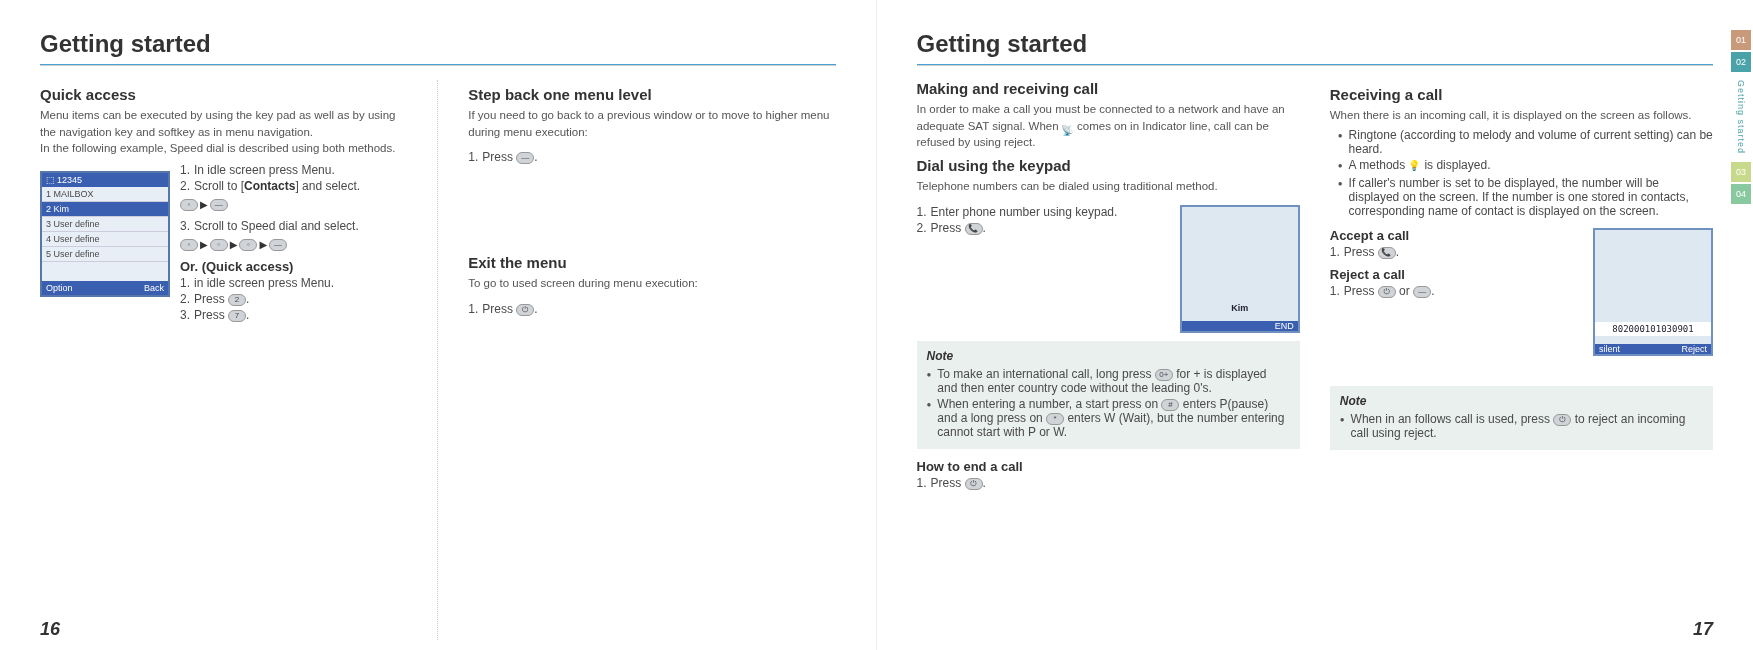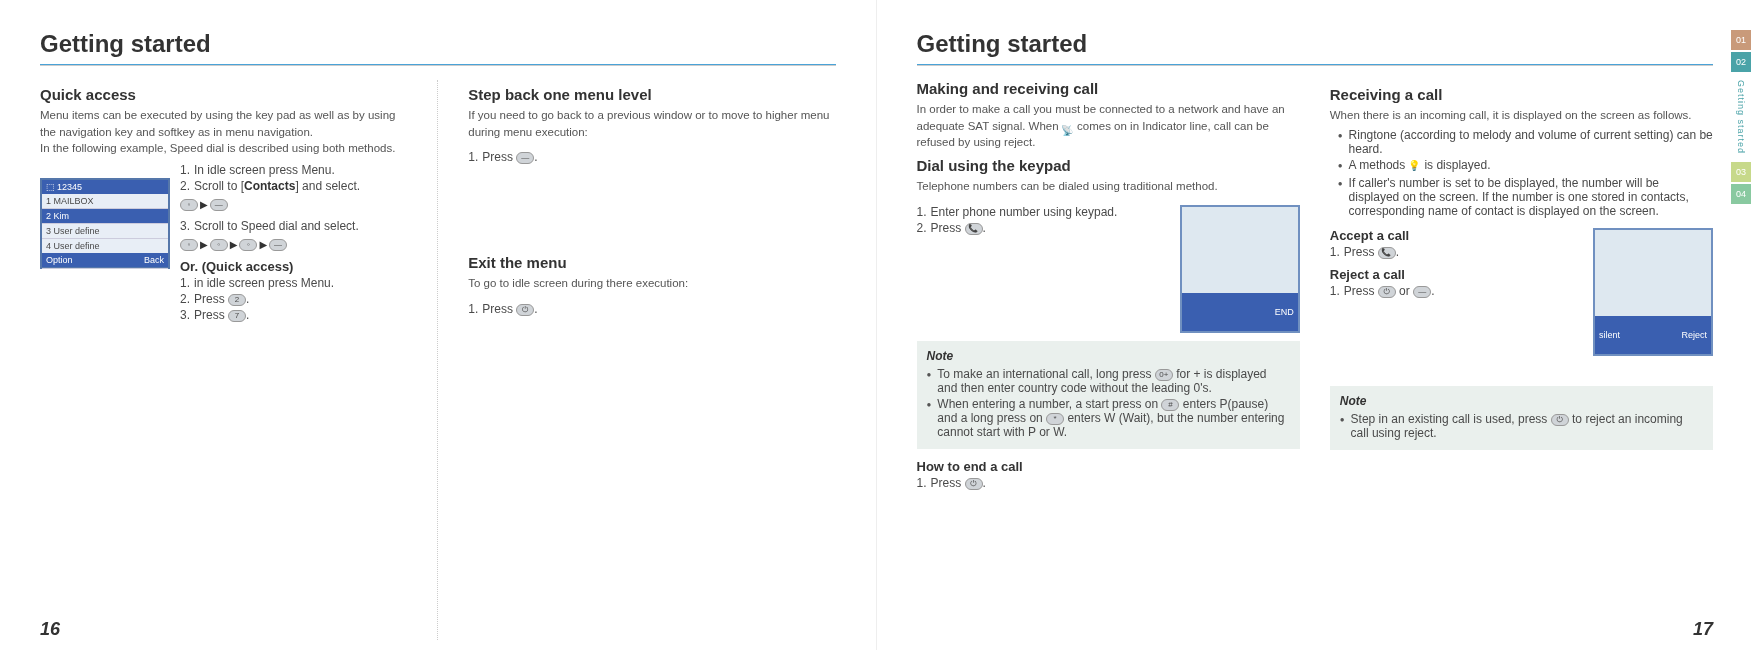--- a/index.html
+++ b/index.html
@@ -19,25 +19,25 @@
   .col-mid { border-left: 1px dotted #ccc; padding-left: 30px; }
   .ol { margin-left: 0; }
   .ol .item { display: flex; gap: 4px; margin-bottom: 2px; }
   .ol .num { white-space: nowrap; }
   .key-icon { display:inline-block; min-width:18px; height:12px; background:#d0d4d8; border:1px solid #999; border-radius:6px; font-size:8px; text-align:center; line-height:10px; vertical-align:middle; padding:0 2px;}
   .arrow { display:inline-block; vertical-align:middle; font-size:10px; color:#333; margin:0 2px;}
   .note-box { background:#eaf0ed; padding:8px 10px; margin-top:8px; }
   .note-title { font-style: italic; font-weight: bold; font-size:12px; color:#333; margin-bottom:4px;}
   .bullet { display:flex; gap:6px; margin-bottom:2px; }
   .bullet::before { content:"●"; font-size:8px; line-height:16px; color:#555;}
-  .screen-placeholder { width:130px; height:91px; border:2px solid #5577aa; background:#e8eef6; margin:15px 0; position:relative; font-size:9px;}
+  .screen-placeholder { width:130px; height:126px; border:2px solid #5577aa; background:#e8eef6; margin:8px 0; position:relative; font-size:9px;}
   .screen-placeholder .bar { background:#3a5fb0; color:#fff; padding:2px 4px; font-size:9px;}
   .screen-placeholder .row { padding:2px 4px; border-bottom:1px solid #ccd;}
   .screen-small { width:120px; height:128px; border:2px solid #7090c0; background:#dee8f0; float:right; margin-left:8px; position:relative; font-size:9px;}
-  .screen-small .bottom { position:absolute; bottom:0; left:0; right:0; background:#3a5fb0; color:#fff; font-size:9px; display:flex; justify-content:space-between; padding:14px 4px;}
+  .screen-small .bottom { position:absolute; bottom:0; left:0; right:0; background:#3a5fb0; color:#fff; font-size:9px; display:flex; justify-content:space-between; padding:0 4px;}
   .page-num-left { position:absolute; bottom:10px; left:40px; font-size:18px; font-weight:bold; font-style:italic; color:#333;}
   .page-num-right { position:absolute; bottom:10px; right:40px; font-size:18px; font-weight:bold; font-style:italic; color:#333;}
   .side-tabs { position:absolute; right:0; top:30px; width:24px; display:flex; flex-direction:column; gap:2px; align-items:center;}
   .tab { width:20px; height:20px; border-radius:0; font-size:9px; color:#fff; display:flex; align-items:center; justify-content:center;}
   .tab01 { background:#c99a7a;}
   .tab02 { background:#4aa3a8;}
   .tab03 { background:#c7d98a;}
   .tab04 { background:#89c9a0;}
   .vtext { writing-mode: vertical-rl; font-size:9px; color:#4aa3a8; margin:6px 0 6px 0; letter-spacing:1px;}
   .icon-seq { margin:4px 0 8px 0;}
@@ -127,21 +127,21 @@
         <h2>Step back one menu level</h2>
         <p>If you need to go back to a previous window or to move to higher menu during menu execution:</p>
         <div class="ol" style="margin-top:10px;">
           <div class="item">
               <span class="num">1.</span>
             <span><span>Press </span><span class="key-icon">—</span><span>.</span></span>
           </div>
         </div>
 
         <h2 style="margin-top:90px;">Exit the menu</h2>
-        <p>To go to idle screen during there execution:</p>
+        <p>To go to used screen during menu execution:</p>
         <div class="ol" style="margin-top:10px;">
           <div class="item">
               <span class="num">1.</span>
             <span><span>Press </span><span class="key-icon">⏻</span><span>.</span></span>
           </div>
         </div>
       </div>
     </div>
 
     <div class="page-num-left">16</div>
@@ -240,21 +240,21 @@
                 <span class="num">1.</span>
               <span><span>Press </span><span class="key-icon">⏻</span><span> or </span><span class="key-icon">—</span><span>.</span></span>
             </div>
           </div>
           <div class="clear"></div>
         </div>
 
         <div class="note-box" style="margin-top:30px;">
           <div class="note-title">Note</div>
           <div class="bullet">
-              <span><span>Step in an existing call is used, press </span><span class="key-icon">⏻</span><span> to reject an incoming call using reject.</span></span>
+              <span><span>When in an follows call is used, press </span><span class="key-icon">⏻</span><span> to reject an incoming call using reject.</span></span>
             </div>
         </div>
       </div>
     </div>
 
     <div class="page-num-right">17</div>
 
     <div class="side-tabs">
       <div class="tab tab01">01</div>
       <div class="tab tab02">02</div>

